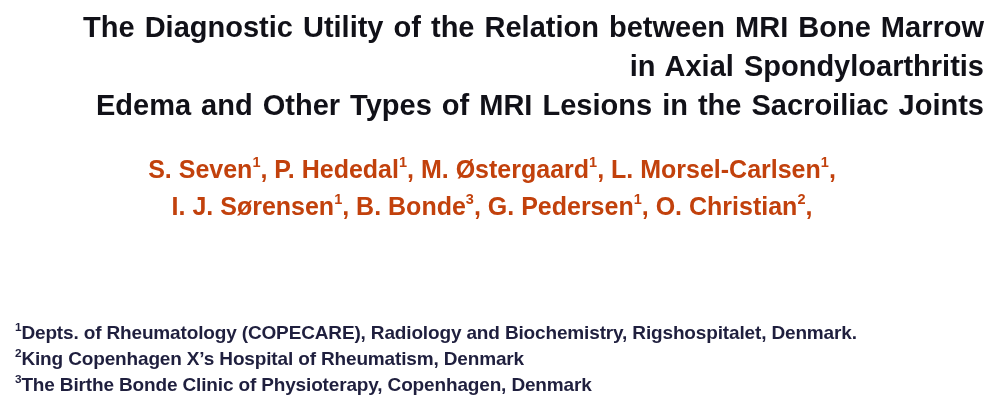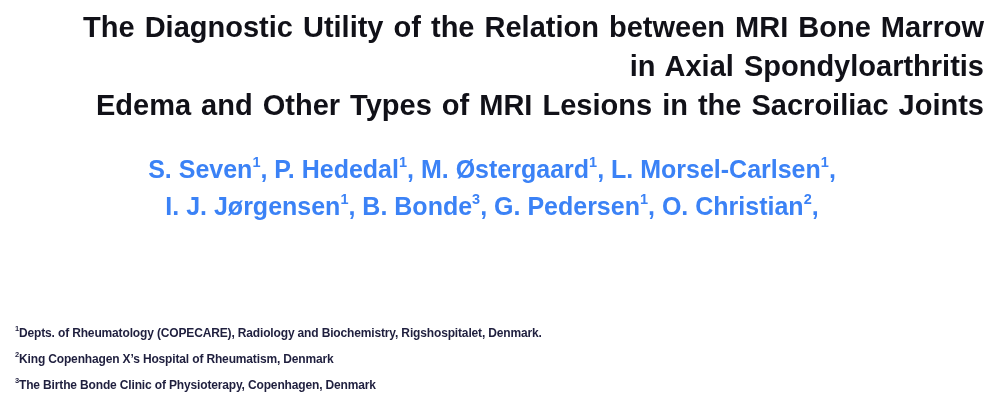--- a/index.html
+++ b/index.html
@@ -48,21 +48,21 @@
     position: relative;
     top: -0.15em;
     vertical-align: super;
   }
   .affiliation-block {
     position: absolute;
     top: 320px;
     left: 15px;
     right: 8px;
     text-align: left;
-    font-size: 12px;
+    font-size: 19px;
     line-height: 26px;
     font-weight: bold;
     letter-spacing: -0.15px;
     color: #1f1f3e;
   }
   .affiliation-line sup {
     font-size: 62%;
     line-height: 0;
     position: relative;
     top: -0.1em;
@@ -72,23 +72,23 @@
 </head>
 <body>
 
 <div class="slide" style="background: rgb(255, 255, 255);">
   <h1 class="slide-title" style="color: rgb(17, 17, 24);">
     <span class="title-line">The Diagnostic Utility of the Relation between MRI Bone Marrow</span>
     <span class="title-line">in Axial Spondyloarthritis</span>
     <span class="title-line">Edema and Other Types of MRI Lesions in the Sacroiliac Joints</span>
   </h1>
 
-  <div class="author-block" style="color: #3b82f6;">
+  <div class="author-block" style="color: #c2410c;">
       <div class="author-line"><span>S. Seven</span><sup>1</sup><span>, P. Hededal</span><sup>1</sup><span>, M. Østergaard</span><sup>1</sup><span>, L. Morsel-Carlsen</span><sup>1</sup><span>,</span></div>
-      <div class="author-line"><span>I. J. Jørgensen</span><sup>1</sup><span>, B. Bonde</span><sup>3</sup><span>, G. Pedersen</span><sup>1</sup><span>, O. Christian</span><sup>2</sup><span>,</span></div>
+      <div class="author-line"><span>I. J. Sørensen</span><sup>1</sup><span>, B. Bonde</span><sup>3</sup><span>, G. Pedersen</span><sup>1</sup><span>, O. Christian</span><sup>2</sup><span>,</span></div>
     </div>
 
   <div class="affiliation-block" style="color: rgb(31, 31, 62);">
       <div class="affiliation-line"><sup>1</sup><span>Depts. of Rheumatology (COPECARE), Radiology and Biochemistry, Rigshospitalet, Denmark.</span></div>
       <div class="affiliation-line"><sup>2</sup><span>King Copenhagen X’s Hospital of Rheumatism, Denmark</span></div>
       <div class="affiliation-line"><sup>3</sup><span>The Birthe Bonde Clinic of Physioterapy, Copenhagen, Denmark</span></div>
     </div>
 </div>
 
 </body></html>

